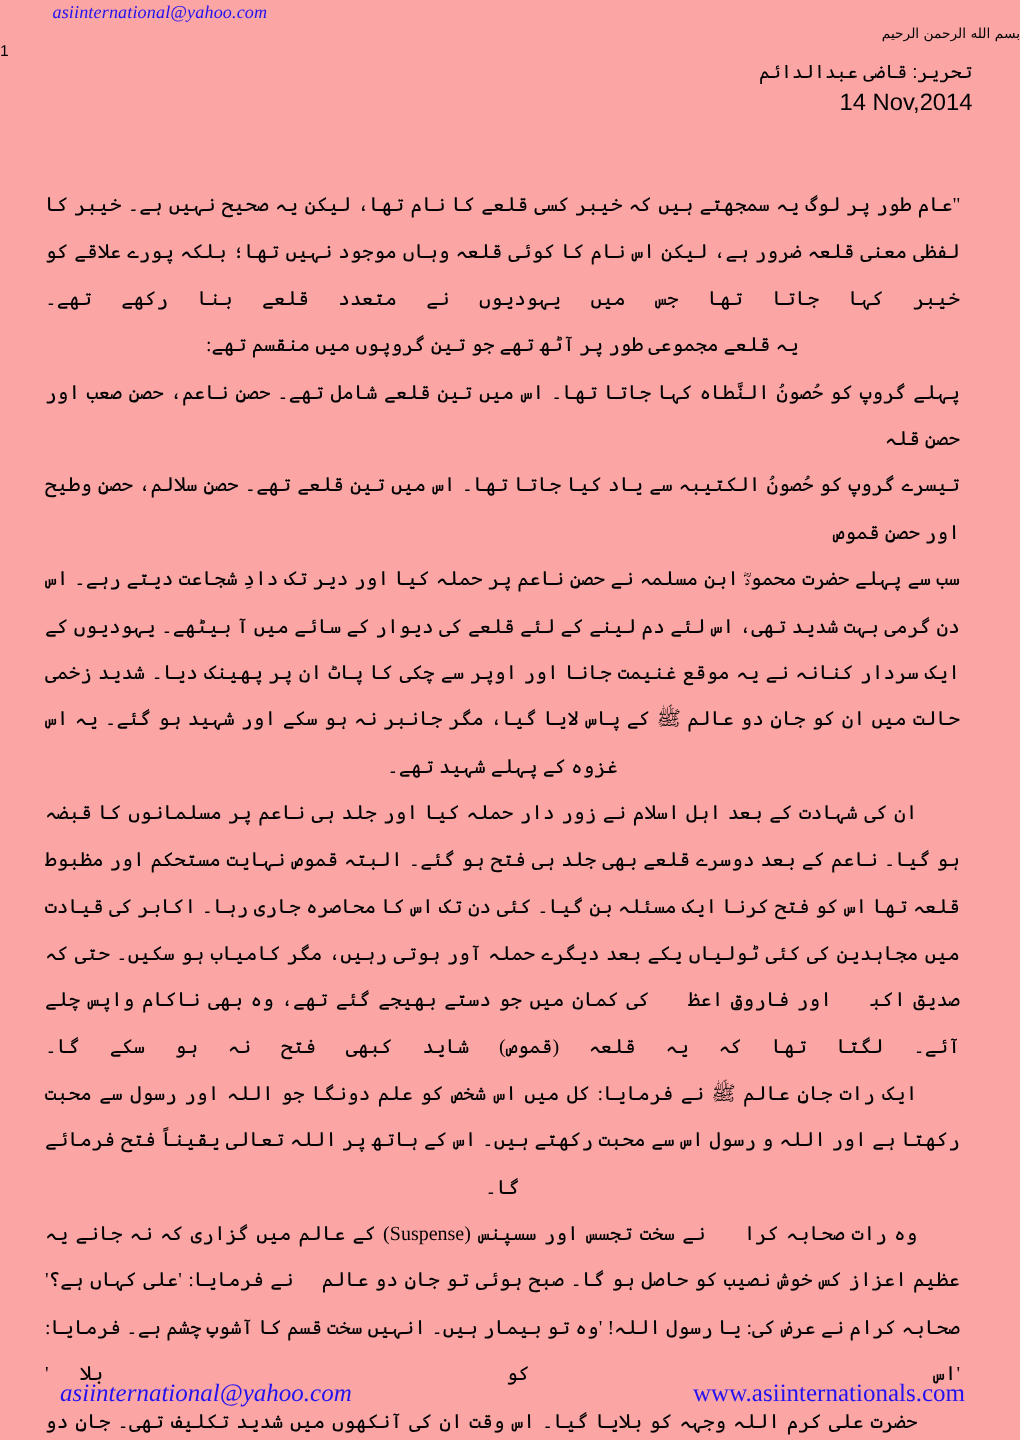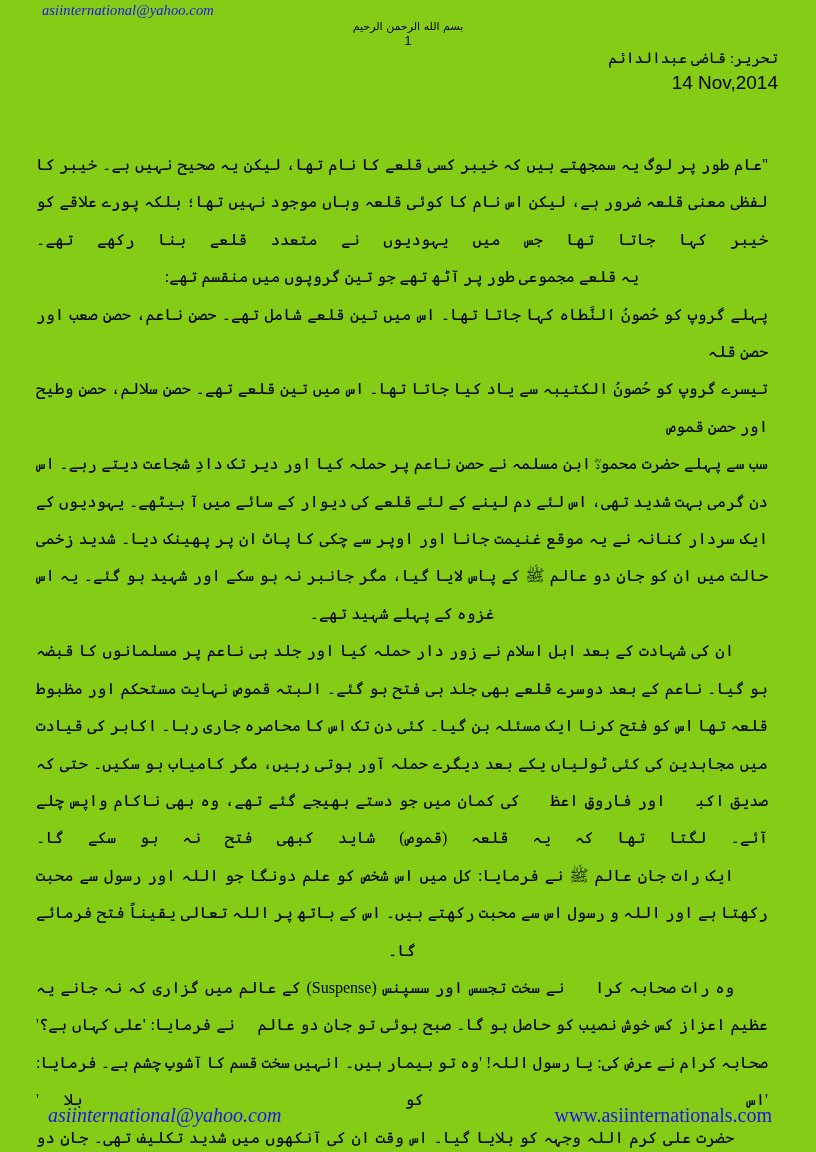--- a/index.html
+++ b/index.html
@@ -5,21 +5,21 @@
 <style>
   html, body {
     margin: 0;
     padding: 0;
     background: #ffffff;
   }
   .page {
     position: relative;
     width: 816px;
     height: 1152px;
-    background: #84cc16;
+    background: #fca5a5;
     overflow: hidden;
     font-family: "Liberation Serif", "DejaVu Serif", serif;
   }
 
   
   .header-email {
     position: absolute;
     top: 2px;
     left: 42px;
     direction: ltr;
@@ -30,21 +30,20 @@
     color: #2211ee;
     letter-spacing: 0.1px;
     white-space: nowrap;
   }
 
   .bismillah-block {
     position: absolute;
     top: 20px;
     left: 0;
     width: 816px;
-    text-align: center;
     direction: rtl;
   }
   .bismillah {
     font-family: "DejaVu Sans", "Liberation Sans", sans-serif;
     font-size: 11px;
     color: #000000;
     line-height: 1.2;
     display: block;
   }
   .page-number {
@@ -59,21 +58,21 @@
   .byline {
     position: absolute;
     top: 48px;
     right: 38px;
     text-align: right;
     direction: rtl;
     line-height: 1.35;
   }
   .byline-author {
     display: block;
-    font-family: Liberation Serif, serif;
+    font-family: Liberation Sans, sans-serif;
     font-size: 15px;
     color: #000000;
     white-space: nowrap;
   }
   .byline-date {
     display: block;
     direction: ltr;
     text-align: right;
     font-family: "Liberation Sans", "DejaVu Sans", sans-serif;
     font-size: 19px;

